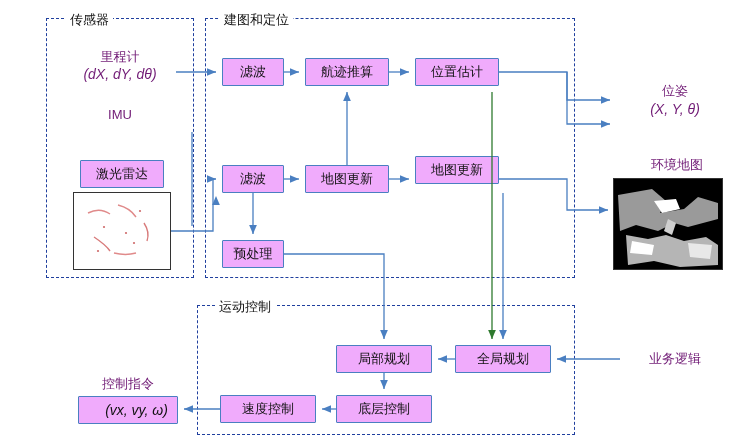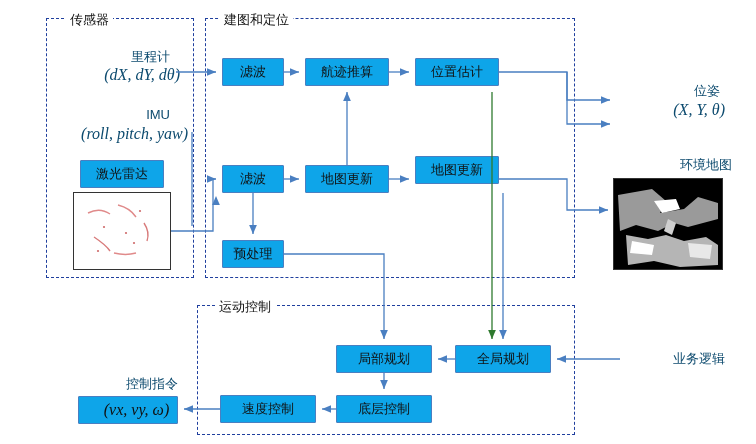--- a/index.html
+++ b/index.html
@@ -25,40 +25,40 @@
     font-size: 13px;
     color: #111;
     background: #ffffff;
     padding: 0 4px;
     white-space: nowrap;
   }
   .box {
     position: absolute;
     box-sizing: border-box;
     border: 1.2px solid #4a7fc1;
-    background: #0ea5e9;
+    background: #f0abfc;
     display: flex;
     align-items: center;
     justify-content: center;
     font-size: 13px;
     color: #111;
     border-radius: 1px;
     white-space: nowrap;
   }
   .plain {
     position: absolute;
     font-size: 13px;
-    color: #0c4a6e;
+    color: #701a75;
     white-space: nowrap;
-    text-align: right;
+    text-align: center;
   }
   .ital {
-    font-family: Liberation Serif, serif;
+    font-family: Liberation Sans, sans-serif;
     font-style: italic;
-    font-size: 16px;
+    font-size: 14px;
   }
   .imgbox {
     position: absolute;
     box-sizing: border-box;
     border: 1.2px solid #333;
     overflow: hidden;
   }
   svg.lines {
     position: absolute;
     left: 0;
@@ -79,21 +79,20 @@
   <div class="grp" style="left:205px; top:18px; width:370px; height:260px;"></div>
   <div class="grp-label" style="left:220px; top:11px;text-align:center;">建图和定位</div>
 
   <div class="grp" style="left:197px; top:305px; width:378px; height:130px;"></div>
   <div class="grp-label" style="left:215px; top:298px;">运动控制</div>
 
   <div class="plain" style="left:70px; top:48px; width:100px;">里程计</div>
   <div class="plain ital" style="left:60px; top:66px; width:120px;">(dX, dY, dθ)</div>
 
   <div class="plain" style="left:70px; top:107px; width:100px;">IMU</div>
-  <div class="plain ital" style="left:52px; top:125px; width:136px;">(roll, pitch, yaw)</div>
 
   <div class="box" style="left:80px; top:160px; width:84px; height:28px; border-color:#4a7fc1;">
     <span>激光雷达</span>
   </div>
 
   <div class="imgbox" style="left:73px; top:192px; width:98px; height:78px; background:#ffffff;">
     <svg width="98" height="78" viewBox="0 0 98 78">
       <rect x="0" y="0" width="98" height="78" fill="#ffffff"></rect>
       <path d="M14 20 C22 16, 30 17, 36 21" stroke="#e08a8a" fill="none" stroke-width="1.4"></path>
       <path d="M44 12 C52 14, 58 18, 62 24" stroke="#e08a8a" fill="none" stroke-width="1.4"></path>

